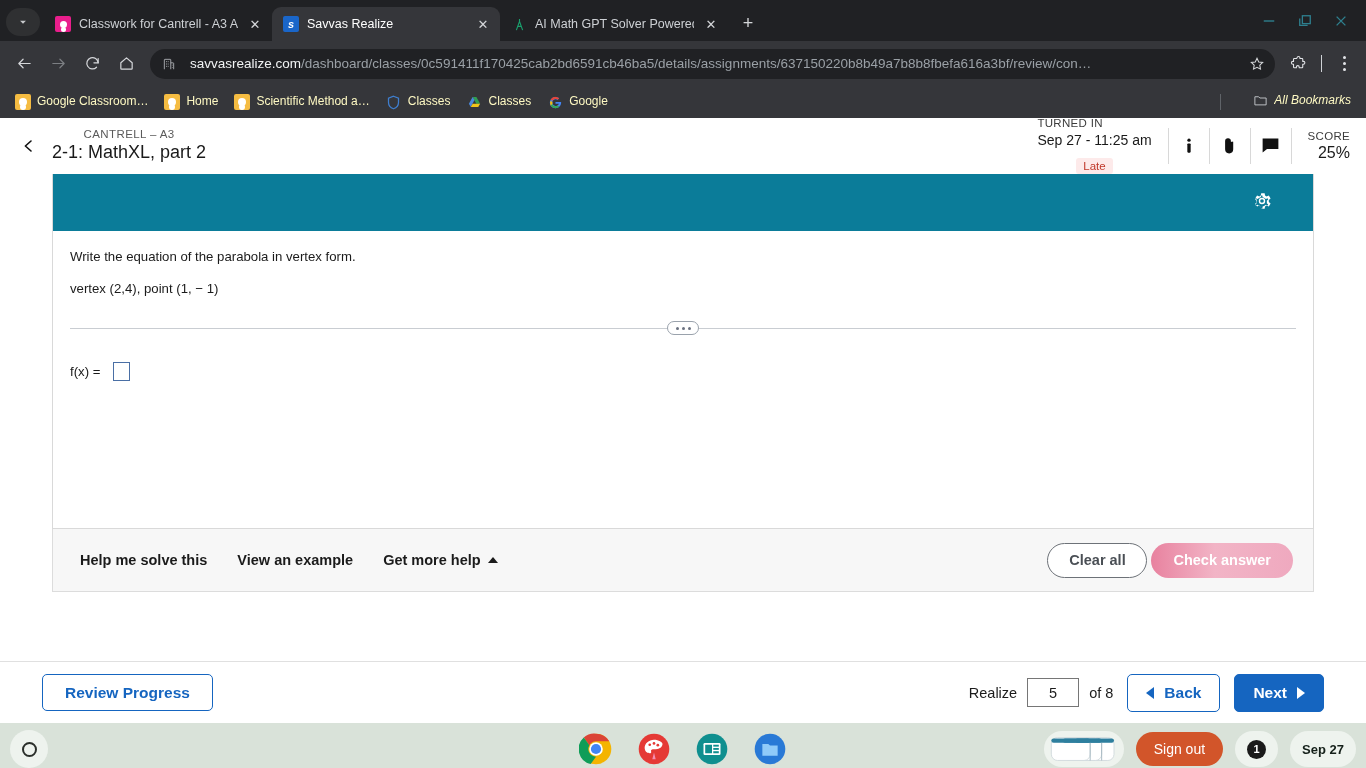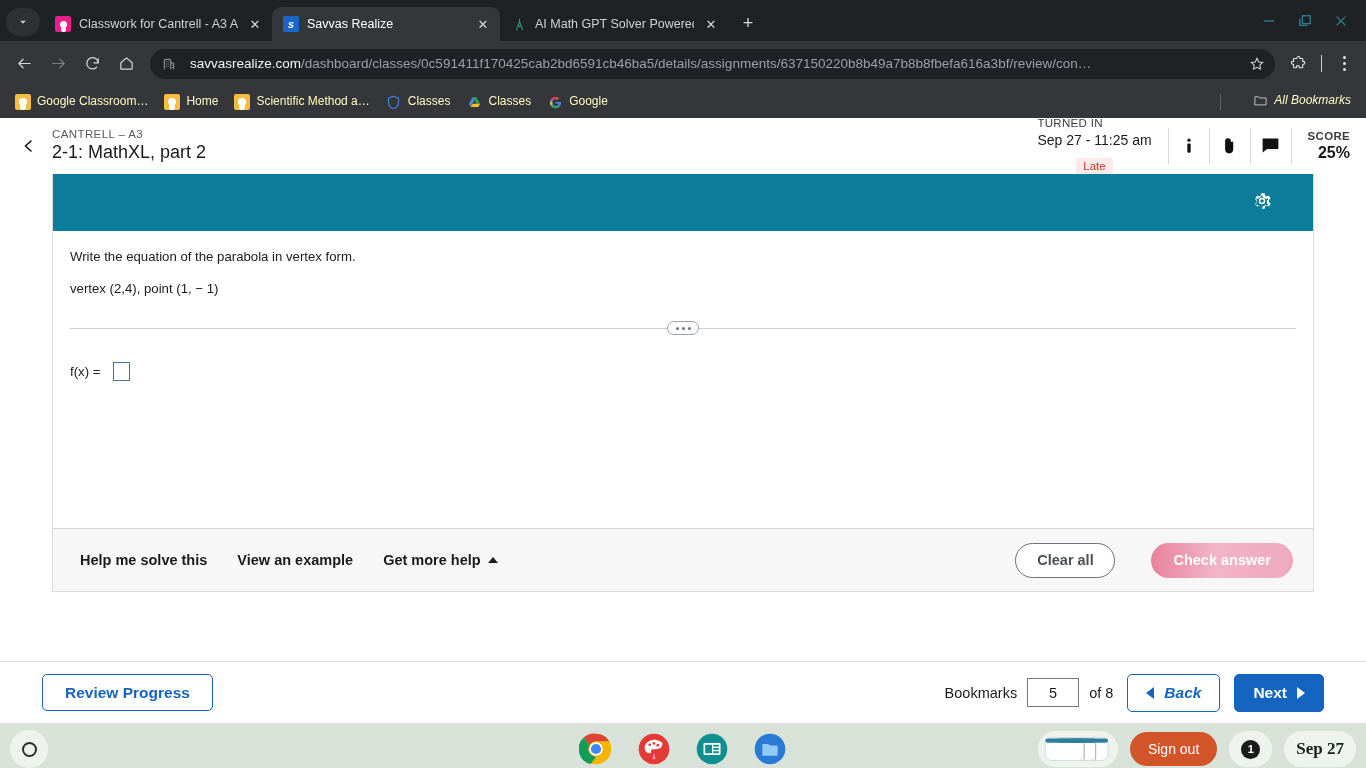--- a/index.html
+++ b/index.html
@@ -131,35 +131,35 @@
   
   .appheader {
     height: 56px; background: #fff; display: flex; align-items: center;
     padding: 0 16px 0 10px; border-bottom: 1px solid #fff;
   }
   .backarrow { width: 36px; height: 36px; flex:none; display:flex;
                align-items:center; justify-content:center; cursor:pointer; }
   .backarrow svg { width: 15px; height: 22px; fill:none; stroke:#111; stroke-width:2.6;
                    stroke-linecap:round; stroke-linejoin:round; }
   .hdr-titles { display:flex; flex-direction:column; gap:2px; margin-left: 6px; }
-  .hdr-class { font-size: 11.5px; letter-spacing:.4px; color:#5a5a5a; }
+  .hdr-class { font-size: 11.5px; letter-spacing:.4px; color:#5a5a5a;text-align:center; }
   .hdr-assign { font-size: 18px; color: #1a1a1a; }
   .hdr-right { margin-left:auto; display:flex; align-items:center; height: 44px; }
   .turnedin { display:flex; flex-direction:column; gap:3px; padding-right: 16px; }
   .ti-label { font-size: 11.5px; letter-spacing:.3px; color:#3c3c3c; }
   .ti-row { display:flex; align-items:center; gap:10px;flex-direction:column; }
   .ti-date { font-size: 14px; color:#1a1a1a; }
   .ti-late { font-size: 11.5px; color:#c0392b; background:#fdeaea;
              border-radius:3px; padding:2px 7px; }
   .hdr-sep { width:1px; height:36px; background:#d8d8d8; }
   .hdr-icon { width: 40px; height: 40px; display:flex; align-items:center;
               justify-content:center; cursor:pointer; }
   .hdr-icon svg { fill:#111; }
   .score { display:flex; flex-direction:column; align-items:flex-end; gap:2px;
-           padding-left: 16px; font-weight: bold; }
+           padding-left: 16px; }
   .score-label { font-size: 11.5px; letter-spacing:.3px; color:#3c3c3c; }
   .score-val { font-size: 16px; color:#1a1a1a; }
 
   
   .exwrap { padding: 0 52px; }
   .excard { border: 1px solid #d9d9d9; border-top: none; background:#fff; }
   .exbar {
     height: 57px; background: #0b7c99; position: relative;
     display: flex; align-items: center; justify-content: flex-end; padding-right: 36px;
   }
@@ -184,21 +184,21 @@
 
   
   .helpbar {
     border: 1px solid #dcdcdc; border-top:none; background:#f7f7f7;
     height: 63px; display:flex; align-items:center; padding: 0 20px 0 27px; gap: 30px;
   }
   .helplink { font-size: 14.5px; font-weight: bold; color:#1b1b1b; cursor:pointer; }
   .helplink.caret { display:flex; align-items:center; gap:7px; }
   .caret-up { width:0;height:0;border-left:5px solid transparent;border-right:5px solid transparent;
               border-bottom:6px solid #1b1b1b; }
-  .helpbar-right { margin-left:auto; display:flex; align-items:center; gap: 36px; }
+  .helpbar-right { margin-left:auto; display:flex; align-items:center; gap: 4px; }
   .btn-clear {
     min-width: 100px; height: 35px; border-radius: 18px; border:1.5px solid #6d7278;
     background:#fff; color:#4a4f55; font-size:14.5px; font-weight:bold;
     padding: 0 20px; cursor:pointer;
   }
   .btn-check {
     min-width: 140px; height: 35px; border-radius: 18px; border:none;
     background: linear-gradient(90deg,#e8829f 0%,#f2b4c6 45%,#efa9bf 100%);
     color:#fff; font-size:14.5px; font-weight:bold; padding: 0 22px; cursor:default;
   }
@@ -215,21 +215,21 @@
   }
   .nav-right { margin-left:auto; display:flex; align-items:center; gap: 14px; }
   .qnav { display:flex; align-items:center; gap:10px; font-size:14.5px; color:#1b1b1b; }
   .qnum { width: 52px; height: 29px; border:1px solid #767676; background:#fff;
           text-align:center; font-size:14.5px; color:#1b1b1b;
           font-family:"Liberation Sans", sans-serif; }
   .btn-back, .btn-next {
     height: 38px; border-radius:5px; font-size:15.5px; font-weight:bold;
     padding: 0 18px; cursor:pointer; display:flex; align-items:center; gap:10px;
   }
-  .btn-back { border:1.5px solid #1565c0; background:#fff; color:#1565c0;font-style:italic; }
+  .btn-back { border:1.5px solid #1565c0; background:#fff; color:#1565c0; }
   .btn-next { border:1.5px solid #1565c0; background:#1565c0; color:#fff; }
   .tri-l { width:0;height:0;border-top:6px solid transparent;border-bottom:6px solid transparent;
            border-right:8px solid currentColor; }
   .tri-r { width:0;height:0;border-top:6px solid transparent;border-bottom:6px solid transparent;
            border-left:8px solid currentColor; }
 
   
   .shelf {
     height: 52px; background: #d9e2d9; display:flex; align-items:center;
     padding: 0 10px; position: relative;
@@ -257,21 +257,21 @@
     display:flex; align-items:center; padding: 0 12px; gap: 8px; cursor:pointer;
   }
   .thumbstack { padding: 0 4px; }
   .signout {
     background:#d2552a; color:#fff; border-radius:18px; height:34px;
     display:flex; align-items:center; padding: 0 18px; font-size:14px; cursor:pointer;
   }
   .tray-badge { width:19px; height:19px; border-radius:50%; background:#1a1a1a;
                 color:#fff; font-size:11px; display:flex; align-items:center;
                 justify-content:center; font-weight:bold; }
-  .tray-text { font-size: 17px; color:#15201a; font-weight:bold;font-family:Liberation Serif, serif; }
+  .tray-text { font-size: 13px; color:#15201a; font-weight:bold; }
   .tray-text.small { font-weight:bold; }
   .wifi svg { width:16px;height:16px; fill:#15201a; }
   .batt { width:10px; height:16px; border:1.6px solid #15201a; border-radius:2px;
           position:relative; background:#15201a; }
   .batt::before { content:""; position:absolute; top:-3.5px; left:2px; width:4px;
                   height:2.5px; background:#15201a; border-radius:1px; }
 </style>
 </head>
 <body>
 
@@ -524,21 +524,21 @@
           <button class="btn-clear">Clear all</button>
           <button class="btn-check">Check answer</button>
         </span>
       </div>
     </div>
 
     <div class="bottomnav">
       <button class="btn-review">Review Progress</button>
       <div class="nav-right">
         <div class="qnav">
-          <span>Bookmarks</span>
+          <span>Realize</span>
           <input class="qnum" value="5" style="">
           <span>of 8</span>
         </div>
         <button class="btn-back">
           <span class="tri-l"></span>
           <span>Back</span>
         </button>
         <button class="btn-next">
           <span>Next</span>
           <span class="tri-r"></span>

